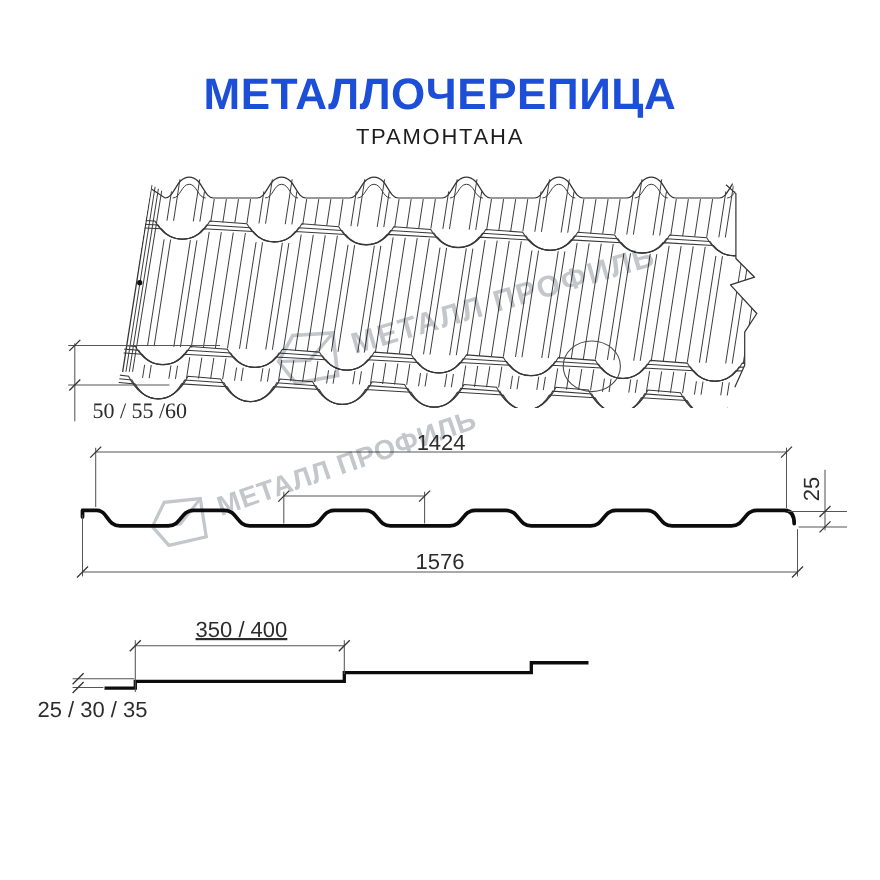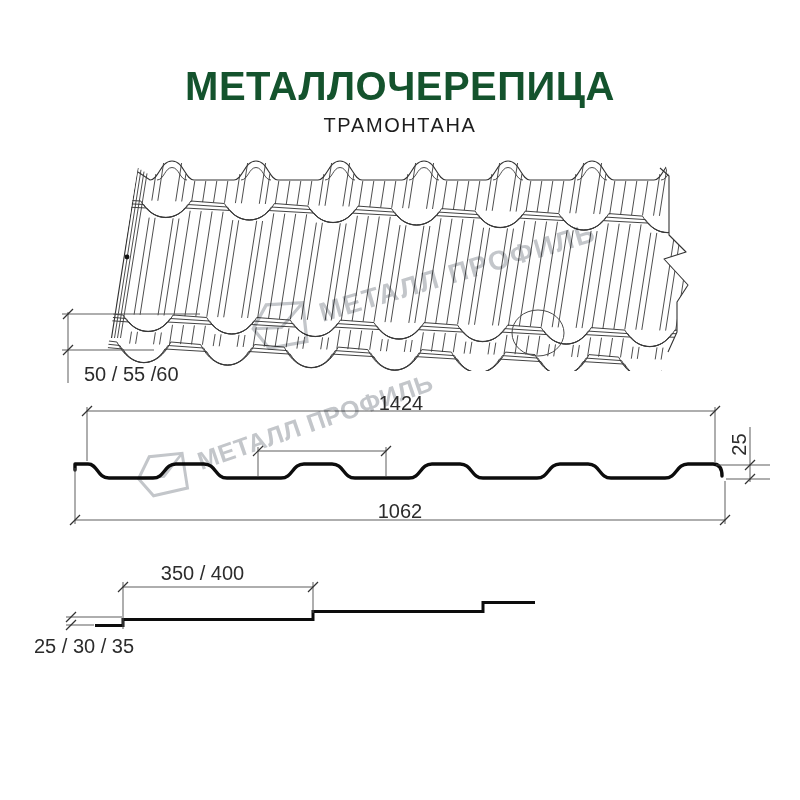--- a/index.html
+++ b/index.html
@@ -1,19 +1,19 @@
 <!DOCTYPE html>
 <html><head>
 <meta charset="utf-8">
 <style>
   html,body{margin:0;padding:0;background:#fff;}
   .canvas{position:relative;width:800px;height:800px;background:#fff;overflow:hidden;
           font-family:"Liberation Sans",sans-serif;}
   .title{position:absolute;top:64px;left:0;right:0;text-align:center;
-         font-size:40px;font-weight:700;color:#14532d;letter-spacing:.5px;}
+         font-size:40px;font-weight:700;color:#1d4ed8;letter-spacing:.5px;}
   .subtitle{position:absolute;top:114px;left:0;right:0;text-align:center;
             font-size:20px;font-weight:400;color:#1d1d1d;letter-spacing:1.6px;}
   svg.tech{position:absolute;left:0;top:0;}
   .dim{position:absolute;font-size:20px;color:#2c2c2c;white-space:nowrap;}
   .dim.c{text-align:center;}
   .dim-rot{transform:rotate(-90deg);transform-origin:center center;}
   .wm{position:absolute;display:flex;align-items:center;gap:9px;
       color:#c3c6ca;mix-blend-mode:multiply;pointer-events:none;
       font-weight:700;white-space:nowrap;}
   .wm1{left:250px;top:308px;height:52px;transform:rotate(-16.5deg);transform-origin:0 50%;
@@ -276,26 +276,26 @@
     <svg width="57" height="47" viewBox="0 0 44 38">
       <path d="M2,16 L16,2 L42,8 L37,36 L9,33 Z" fill="none" stroke="currentColor" stroke-width="2.4"></path>
       <path d="M2,16 L22,21 L42,8" fill="none" stroke="currentColor" stroke-width="2.2"></path>
     </svg>
     <span>МЕТАЛЛ ПРОФИЛЬ</span>
   </div>
 
   <div class="title">МЕТАЛЛОЧЕРЕПИЦА</div>
   <div class="subtitle">ТРАМОНТАНА</div>
 
-  <div class="dim" style="left:84px;top:363px;">50 / 55 /60</div>
+  <div class="dim" style="left:84px;top:363px;font-family:Liberation Serif, serif;">50 / 55 /60</div>
 
   <div class="dim c" style="left:87px;width:628px;top:392px;">1424</div>
 
 
   <div class="dim c dim-rot" style="left:721px;top:433px;width:36px;">25</div>
 
-  <div class="dim c" style="left:75px;width:650px;top:500px;">1062</div>
-
-  <div class="dim c" style="left:110px;width:185px;top:562px;">350 / 400</div>
+  <div class="dim c" style="left:75px;width:650px;top:500px;">1576</div>
+
+  <div class="dim c" style="left:127px;width:185px;top:562px;text-decoration:underline;">350 / 400</div>
 
   <div class="dim" style="left:17px;top:635px;margin-left:17px;">25 / 30 / 35</div>
 
 </div>
 
 </body></html>

